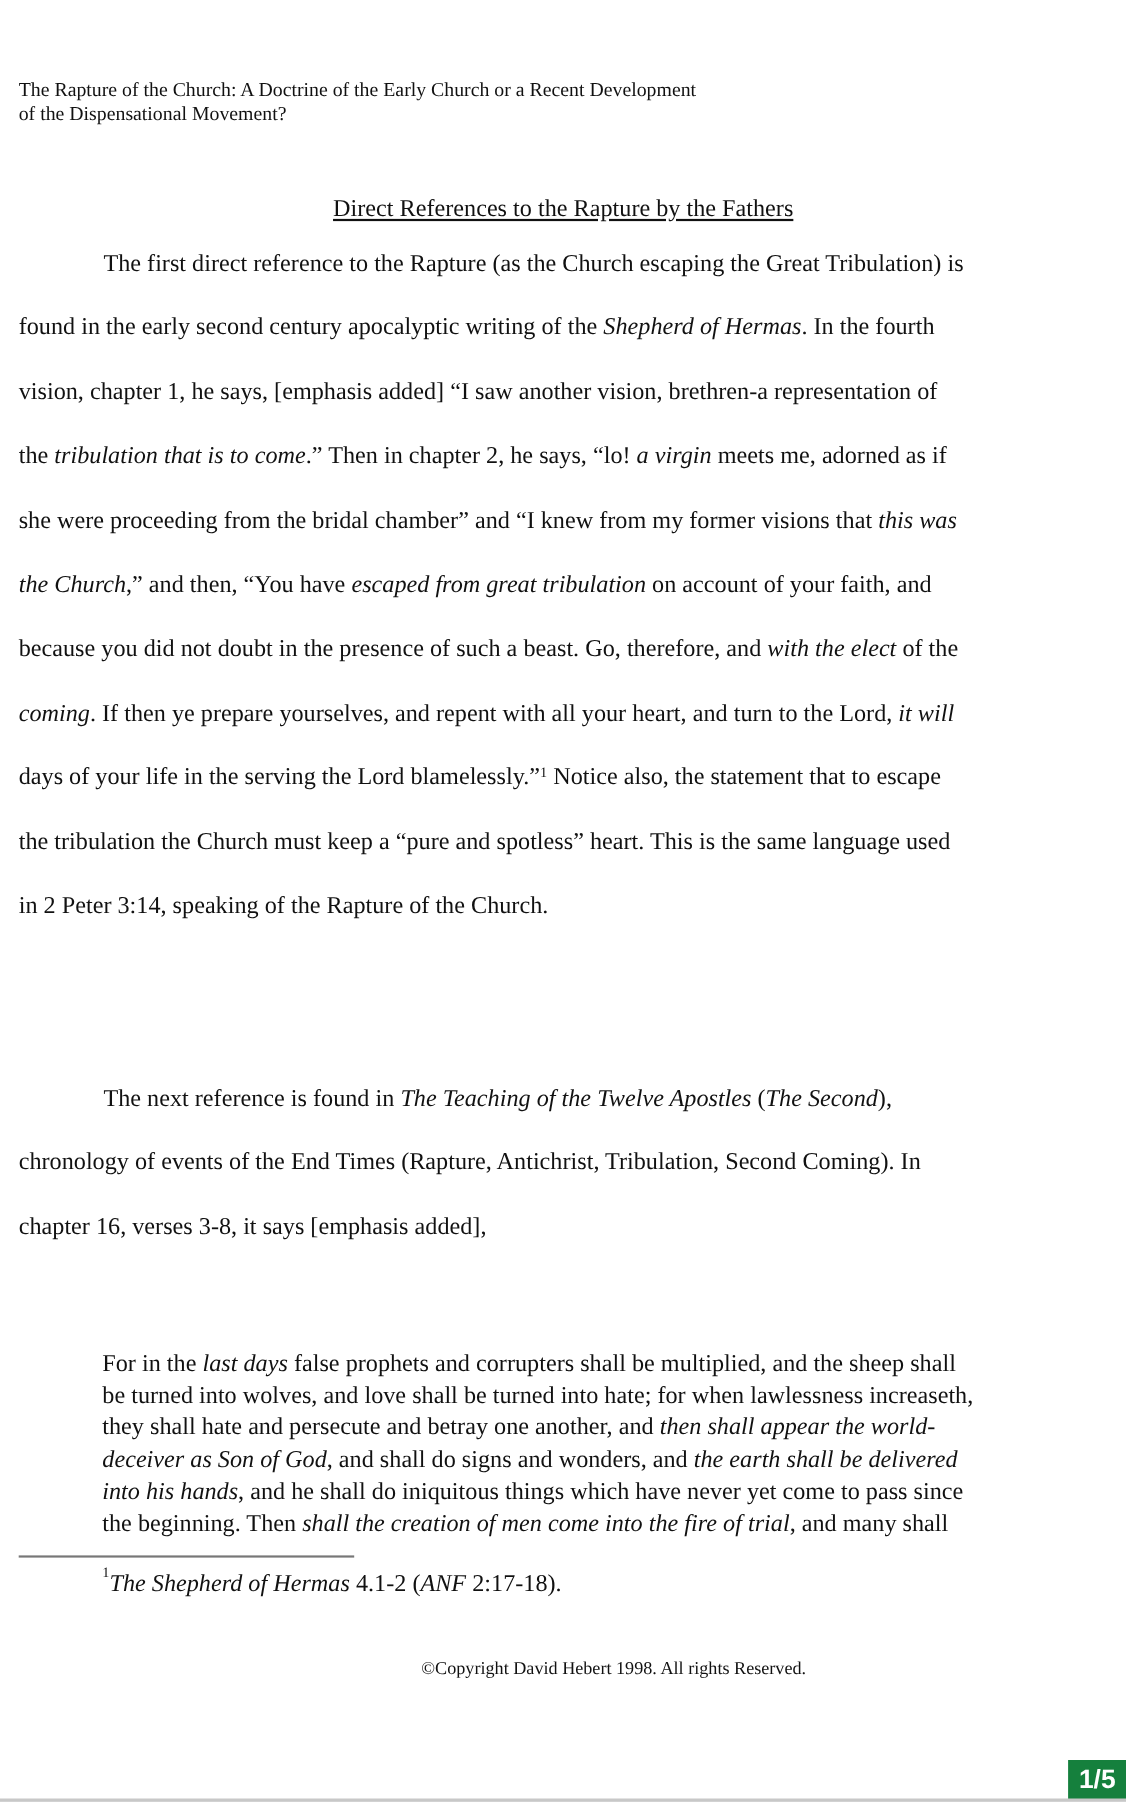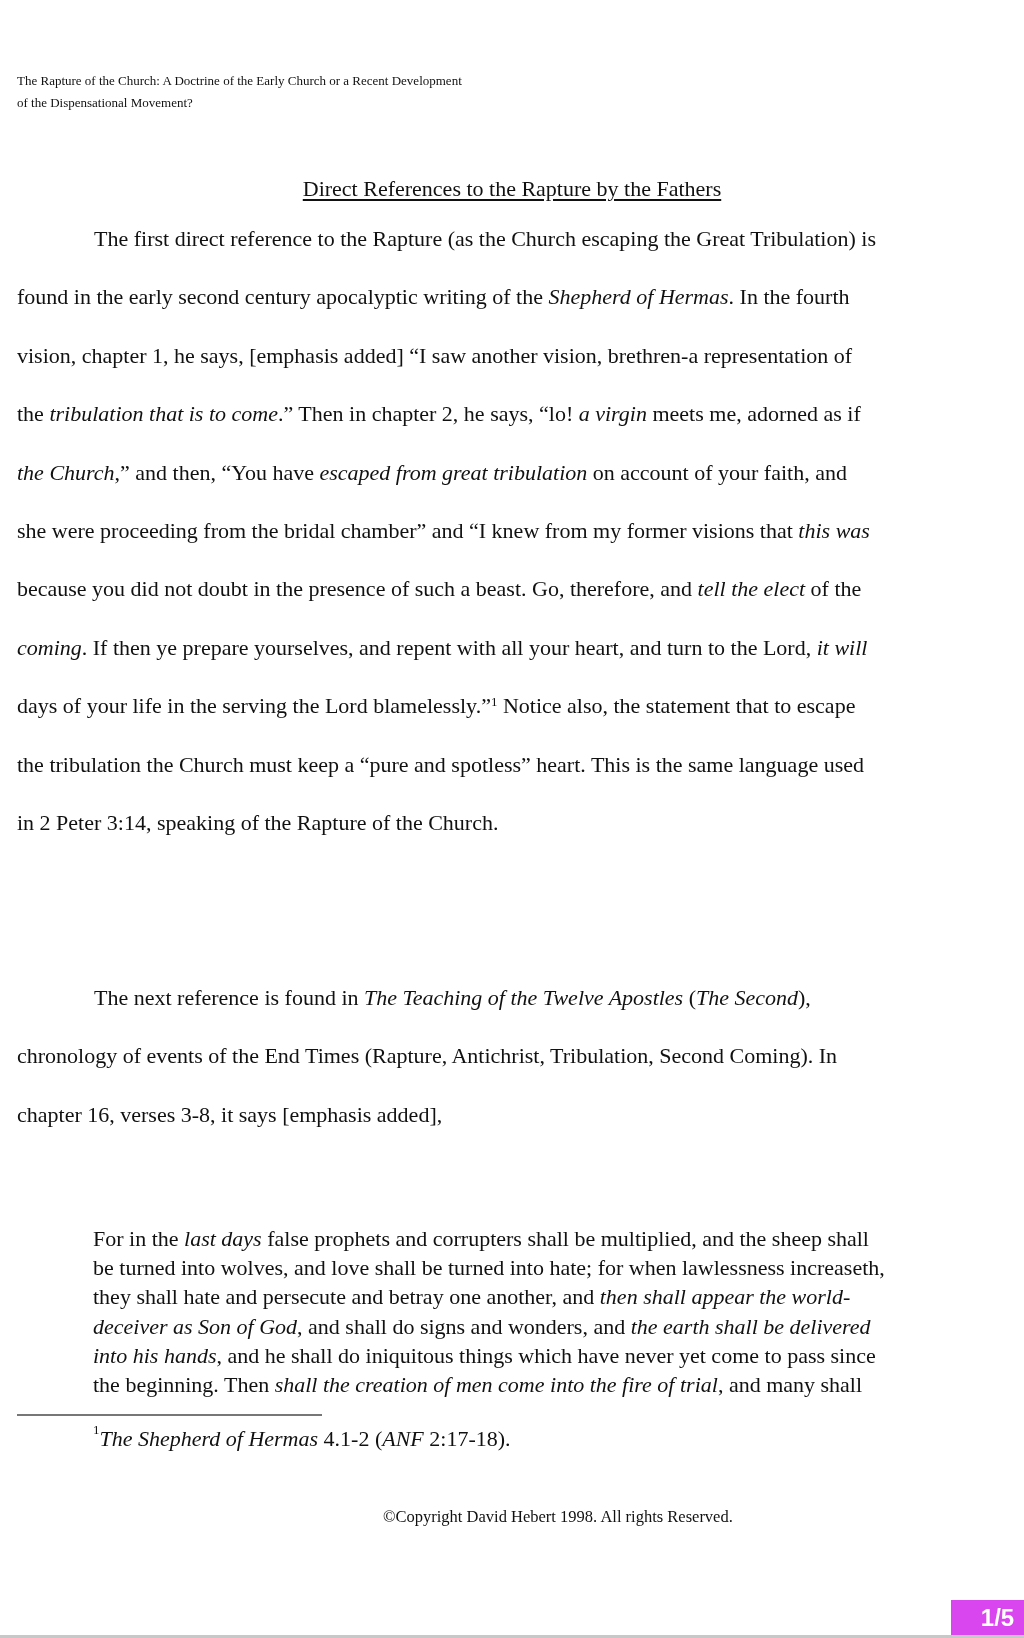--- a/index.html
+++ b/index.html
@@ -1,36 +1,36 @@
 <!DOCTYPE html>
 <html><head>
 <meta charset="utf-8">
 <style>
   html, body { margin: 0; padding: 0; }
   body {
     width: 1024px; height: 1638px; background: #ffffff; position: relative; overflow: hidden;
     font-family: "Liberation Serif", "DejaVu Serif", serif; color: #111;
   }
-  .header { position: absolute; left: 17px; top: 70px; font-size: 13px; line-height: 22px; }
+  .header { position: absolute; left: 17px; top: 70px; font-size: 18px; line-height: 22px; }
   .title { position: absolute; left: 0; width: 1024px; top: 176px; text-align: center; font-size: 22px; }
   .title span { text-decoration: underline; text-underline-offset: 3px; }
   .body-text { position: absolute; left: 17px; width: 985px; font-size: 22px; }
   .para { margin: 0; line-height: 58.4px; text-align: justify; }
   .para .line { display: block; white-space: nowrap; }
   .indent { padding-left: 77px; }
   sup { font-size: 13px; vertical-align: top; position: relative; top: -4px; }
   .block { position: absolute; left: 93px; top: 1224px; font-size: 22px; line-height: 29.2px; }
   .block .line { display: block; white-space: nowrap; }
   .fn-rule { position: absolute; left: 17px; top: 1414px; width: 305px; height: 2px; background: #777; }
   .footnote { position: absolute; left: 93px; top: 1426px; font-size: 22px; }
   .copyright { position: absolute; left: 383px; top: 1507px; font-size: 16.5px; }
   .page-indicator {
-    position: absolute; right: 0; top: 1600px; width: 53px; height: 36px; background: #d946ef;
+    position: absolute; right: 0; top: 1600px; width: 53px; height: 36px; background: #15803d;
     color: #fff; font-family: "Liberation Sans", "DejaVu Sans", sans-serif; font-weight: bold;
-    font-size: 24px; line-height: 36px; text-align: center; padding-left: 20px;
+    font-size: 24px; line-height: 36px; text-align: center;
   }
   .bottom-bar { position: absolute; left: 0; right: 0; bottom: 0; height: 3px; background: #c8c8c8; }
   i { font-style: italic; }
 </style>
 </head>
 <body>
 
 <div class="header">
   <div>The Rapture of the Church:  A Doctrine of the Early Church or a Recent Development</div>
   <div>of the Dispensational Movement?</div>
@@ -39,23 +39,23 @@
 <div class="title">
   <span>Direct References to the Rapture by the Fathers</span>
 </div>
 
 <div class="body-text" style="top:210px;">
   <div class="para">
       <span class="line indent">The first direct reference to the Rapture (as the Church escaping the Great Tribulation) is</span>
       <span class="line">found in the early second century apocalyptic writing of the <i>Shepherd of Hermas</i>. In the fourth</span>
       <span class="line">vision, chapter 1, he says, [emphasis added] “I saw another vision, brethren-a representation of</span>
       <span class="line">the <i>tribulation that is to come</i>.” Then in chapter 2, he says, “lo! <i>a virgin</i> meets me, adorned as if</span>
+      <span class="line">she were proceeding from the bridal chamber” and “I knew from my former visions that <i>this was</i></span>
       <span class="line"><i>the Church</i>,” and then, “You have <i>escaped from great tribulation</i> on account of your faith, and</span>
-      <span class="line">she were proceeding from the bridal chamber” and “I knew from my former visions that <i>this was</i></span>
-      <span class="line">because you did not doubt in the presence of such a beast. Go, therefore, and <i>tell the elect</i> of the</span>
+      <span class="line">because you did not doubt in the presence of such a beast. Go, therefore, and <i>with the elect</i> of the</span>
       <span class="line"><i>coming</i>. If then ye prepare yourselves, and repent with all your heart, and turn to the Lord, <i>it will</i></span>
       <span class="line">days of your life in the serving the Lord blamelessly.”<sup>1</sup> Notice also, the statement that to escape</span>
       <span class="line">the tribulation the Church must keep a “pure and spotless” heart. This is the same language used</span>
       <span class="line">in 2 Peter 3:14, speaking of the Rapture of the Church.</span>
     </div>
 </div>
 
 <div class="body-text" style="top:969px;">
   <div class="para">
       <span class="line indent">The next reference is found in <i>The Teaching of the Twelve Apostles</i> (<i>The Second</i>),</span>

